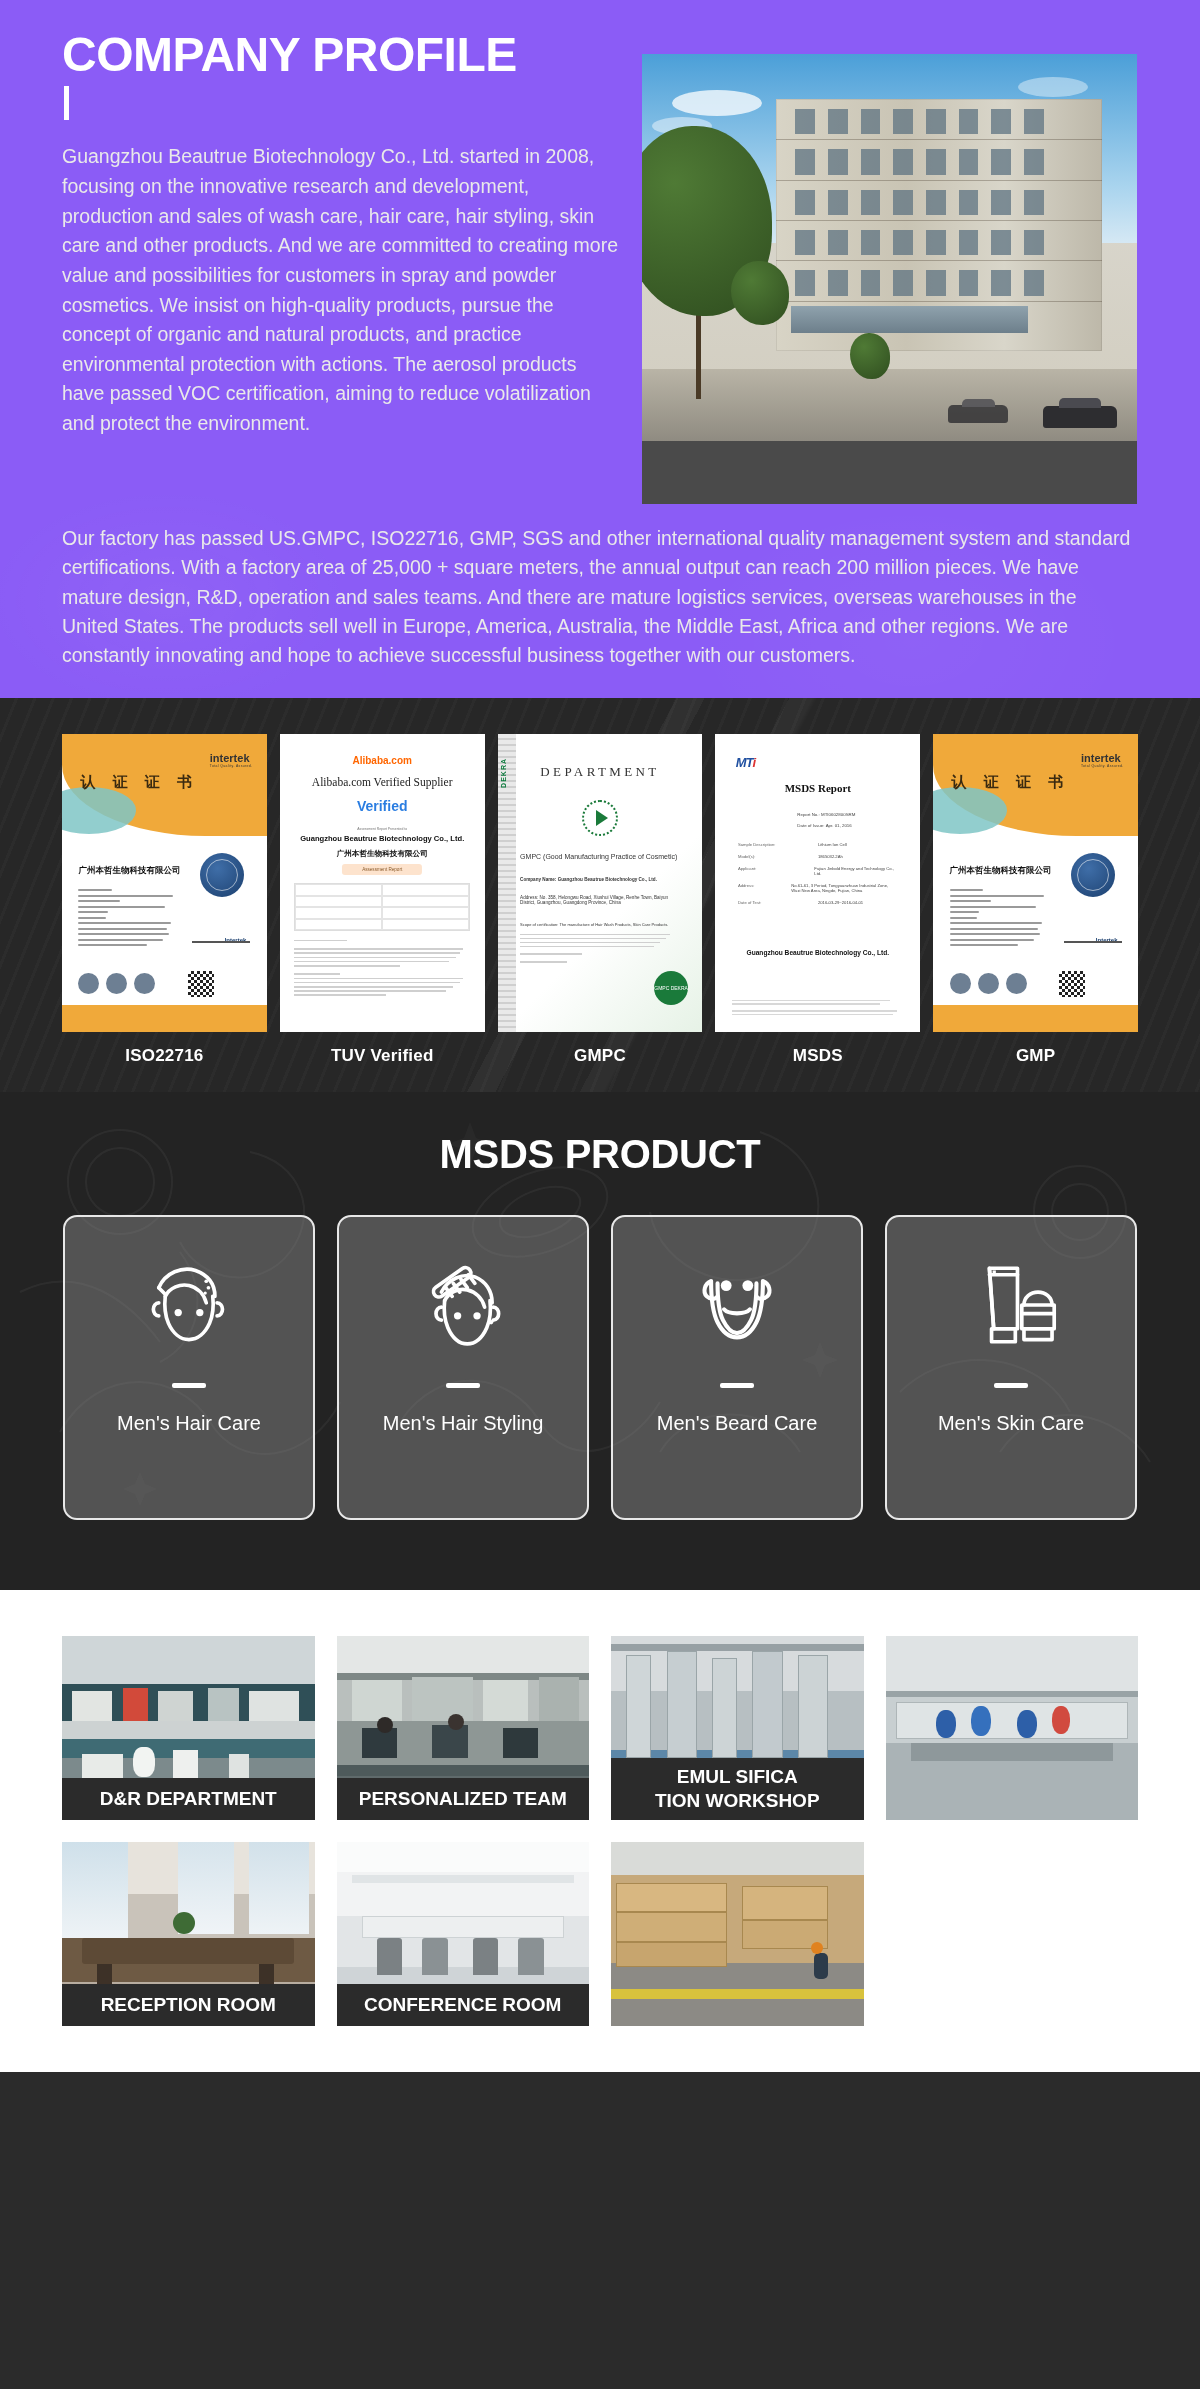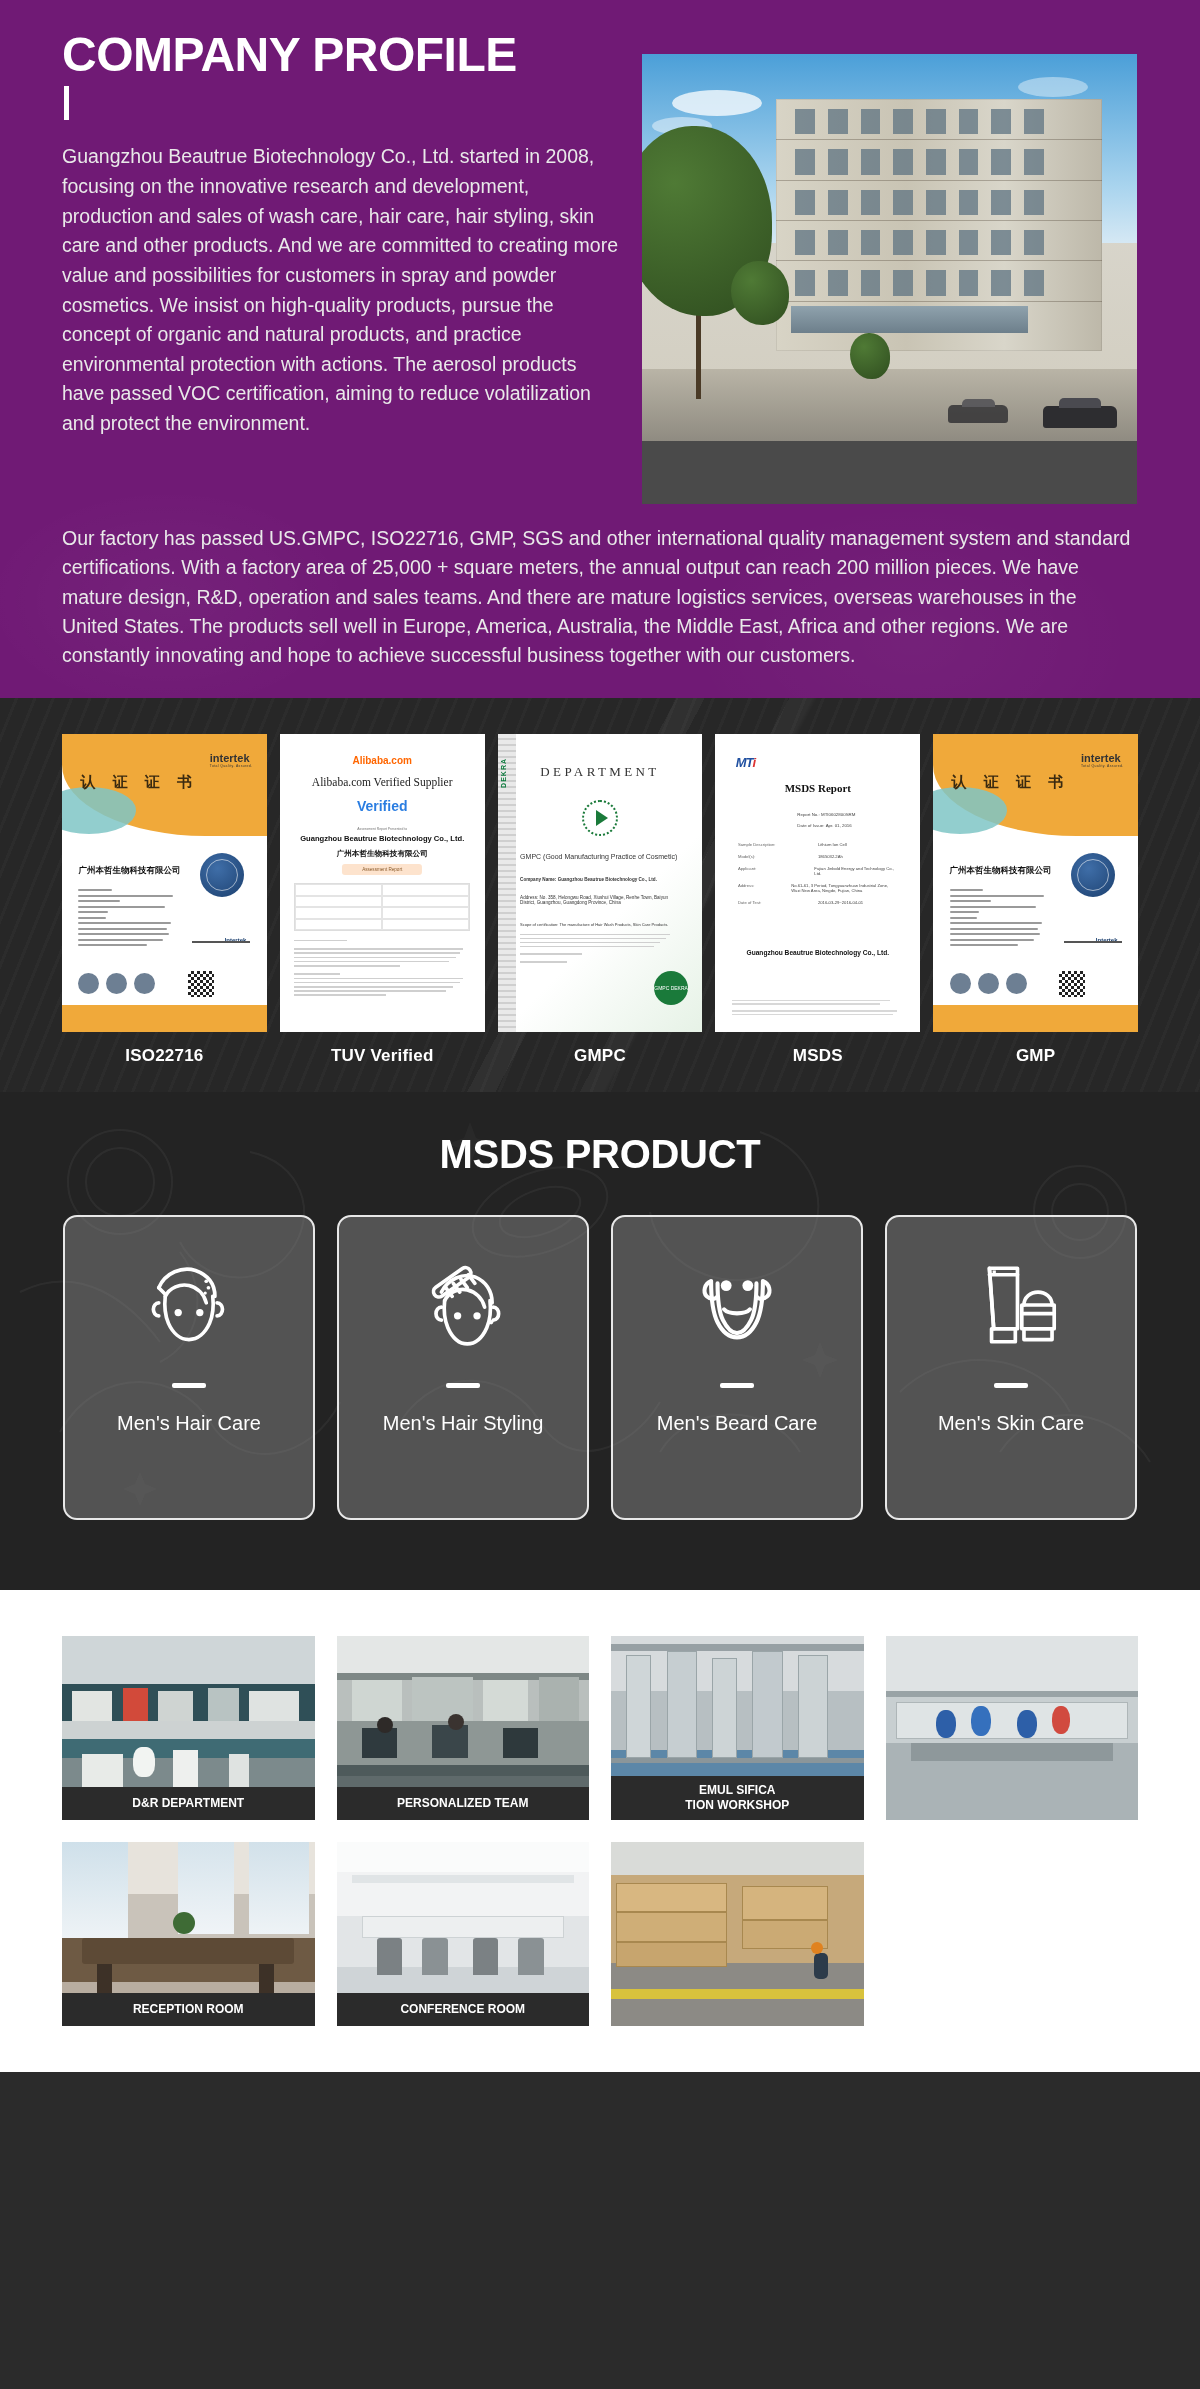--- a/index.html
+++ b/index.html
@@ -5,21 +5,21 @@
   * { box-sizing: border-box; margin: 0; padding: 0; }
   html, body {
     width: 1200px;
     background: #2b2b2b;
     font-family: "Liberation Sans", sans-serif;
   }
   .page { width: 1200px; position: relative; overflow: hidden; }
 
   
   .profile-section {
-    background: #701a75;
+    background: #8b5cf6;
     padding: 30px 62px 28px 62px;
     position: relative;
   }
   .profile-section::before{
     content:""; position:absolute; inset:0;
     background:
       radial-gradient(ellipse 260px 160px at 14% 86%, rgba(255,255,255,.035), transparent 70%),
       radial-gradient(ellipse 320px 200px at 76% 92%, rgba(255,255,255,.03), transparent 70%);
     pointer-events:none;
   }
@@ -255,21 +255,21 @@
   .gal-img {
     width: 100%; height: 184px;
     position: relative; overflow: hidden;
     background: #9aa3a8;
   }
   .gal-cap {
     position: absolute; left: 0; bottom: 0; width: 100%;
     background: #2b2b2b;
     color: #ffffff;
     text-align: center;
-    font-size: 12px;
+    font-size: 19px;
     font-weight: 700;
     padding: 9px 4px;
     line-height: 1.28;
   }
   .gal-cap.two-line { padding: 7px 4px; }
 
   
   .blob{position:absolute;border-radius:50%;}
   .bar{position:absolute;}
 </style>

